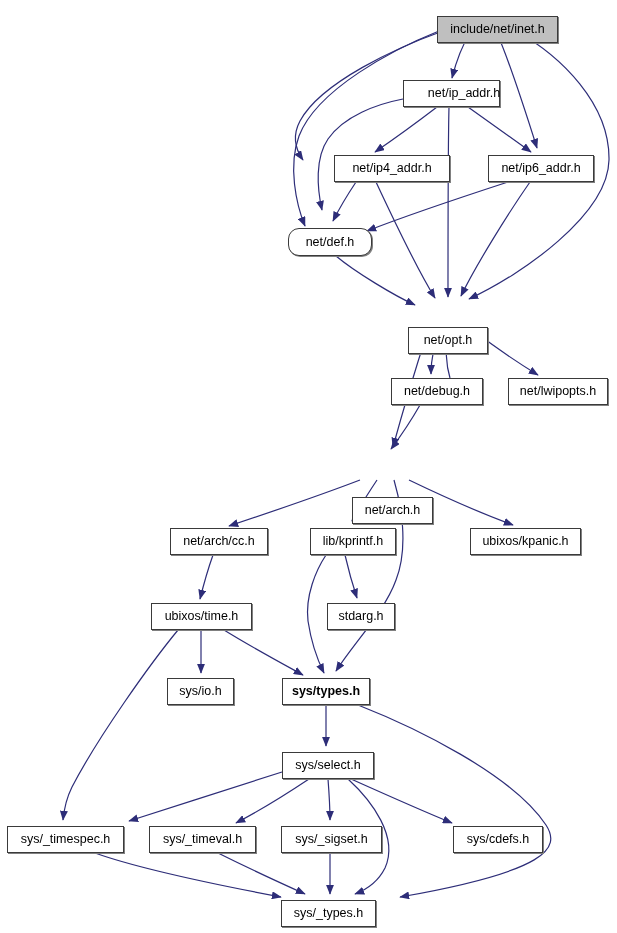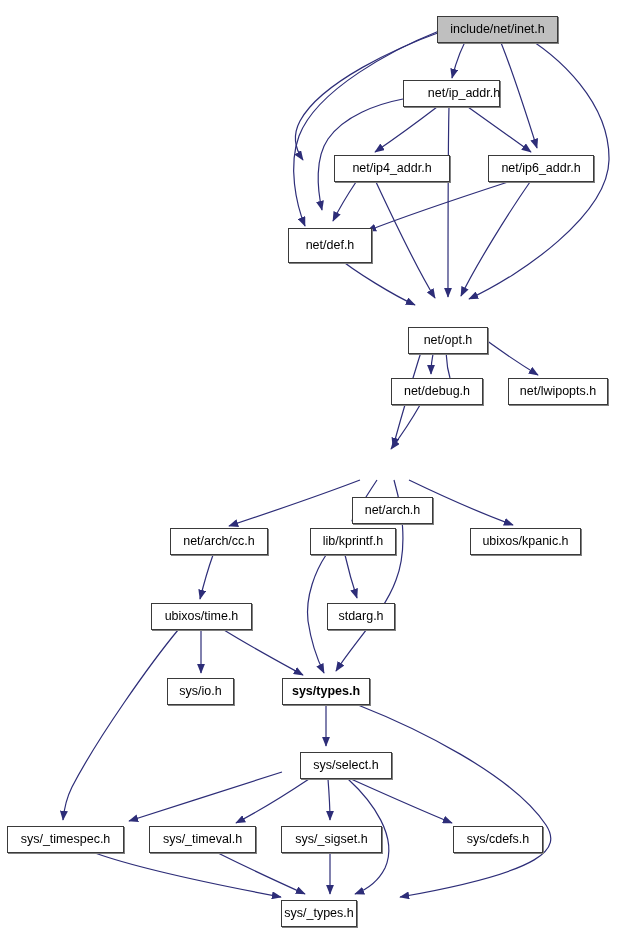--- a/index.html
+++ b/index.html
@@ -84,33 +84,33 @@
         <path d="M218,853 C250,869 285,885 305,894" fill="none" stroke="#2d2d78" stroke-width="1.2" marker-end="url(#ah)"></path>
         <path d="M330,853 C330,866 330,883 330,894" fill="none" stroke="#2d2d78" stroke-width="1.2" marker-end="url(#ah)"></path>
       </g>
   </svg>
 
   <div id="node-layer">
       <div class="node root" style="left: 437px; top: 4px; width: 121px; height: 27px; margin-top: 12px;">include/net/inet.h</div>
       <div class="node" style="left: 403px; top: 80px; width: 97px; height: 27px; padding-left: 25px;">net/ip_addr.h</div>
       <div class="node" style="left: 312px; top: 155px; width: 116px; height: 27px; margin-left: 22px;">net/ip4_addr.h</div>
       <div class="node" style="left: 488px; top: 155px; width: 106px; height: 27px;">net/ip6_addr.h</div>
-      <div class="node" style="left: 288px; top: 228px; width: 84px; height: 35px;">net/def.h</div>
+      <div class="node" style="left: 288px; top: 228px; width: 84px; height: 28px; border-radius: 11px;">net/def.h</div>
       <div class="node" style="left: 408px; top: 303px; width: 80px; height: 27px; margin-top: 24px;">net/opt.h</div>
       <div class="node" style="left: 391px; top: 378px; width: 92px; height: 27px;">net/debug.h</div>
       <div class="node" style="left: 508px; top: 378px; width: 100px; height: 27px;">net/lwipopts.h</div>
       <div class="node" style="left: 352px; top: 453px; width: 81px; height: 27px; margin-top: 44px;">net/arch.h</div>
       <div class="node" style="left: 170px; top: 528px; width: 98px; height: 27px;">net/arch/cc.h</div>
       <div class="node" style="left: 310px; top: 528px; width: 86px; height: 27px;">lib/kprintf.h</div>
       <div class="node" style="left: 470px; top: 528px; width: 111px; height: 27px;">ubixos/kpanic.h</div>
       <div class="node" style="left: 151px; top: 603px; width: 101px; height: 27px;">ubixos/time.h</div>
       <div class="node" style="left: 327px; top: 603px; width: 68px; height: 27px;">stdarg.h</div>
       <div class="node" style="left: 167px; top: 678px; width: 67px; height: 27px;">sys/io.h</div>
       <div class="node" style="left: 282px; top: 678px; width: 88px; height: 27px; font-weight: bold;">sys/types.h</div>
-      <div class="node" style="left: 282px; top: 752px; width: 92px; height: 27px; margin-left: 18px;">sys/select.h</div>
+      <div class="node" style="left: 282px; top: 752px; width: 92px; height: 27px;">sys/select.h</div>
       <div class="node" style="left: 7px; top: 826px; width: 117px; height: 27px;">sys/_timespec.h</div>
       <div class="node" style="left: 149px; top: 826px; width: 107px; height: 27px;">sys/_timeval.h</div>
       <div class="node" style="left: 281px; top: 826px; width: 101px; height: 27px;">sys/_sigset.h</div>
       <div class="node" style="left: 453px; top: 826px; width: 90px; height: 27px;">sys/cdefs.h</div>
-      <div class="node" style="left: 281px; top: 900px; width: 76px; height: 27px;">sys/_types.h</div>
+      <div class="node" style="left: 281px; top: 900px; width: 95px; height: 27px;">sys/_types.h</div>
     </div>
 
 </div>
 
 </body></html>

